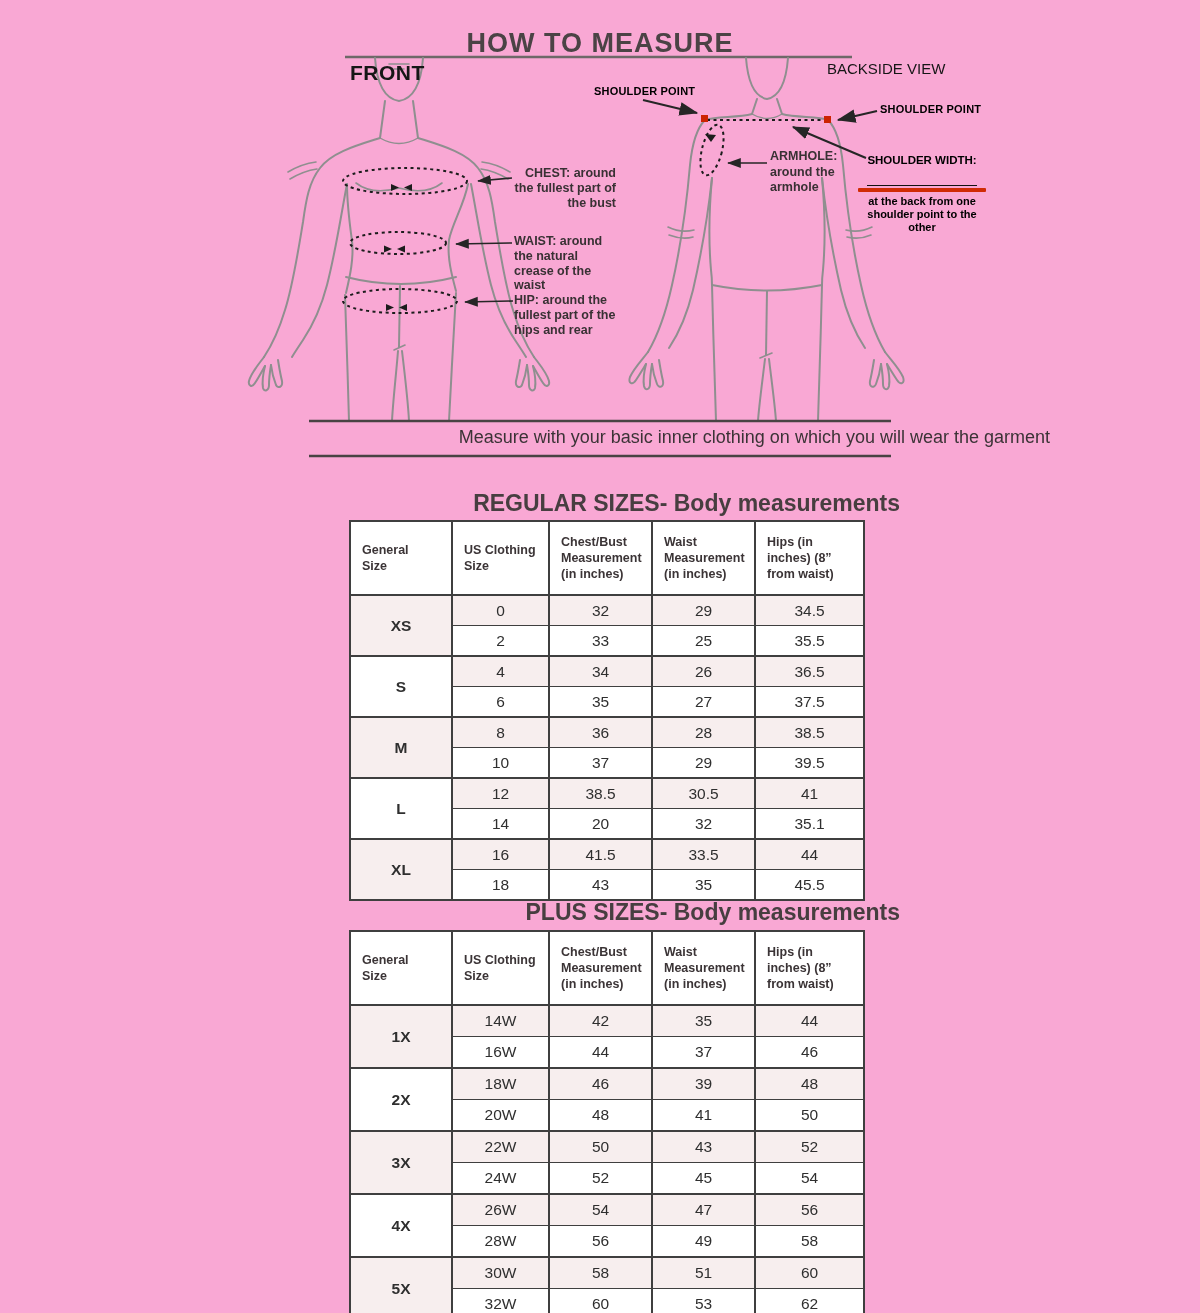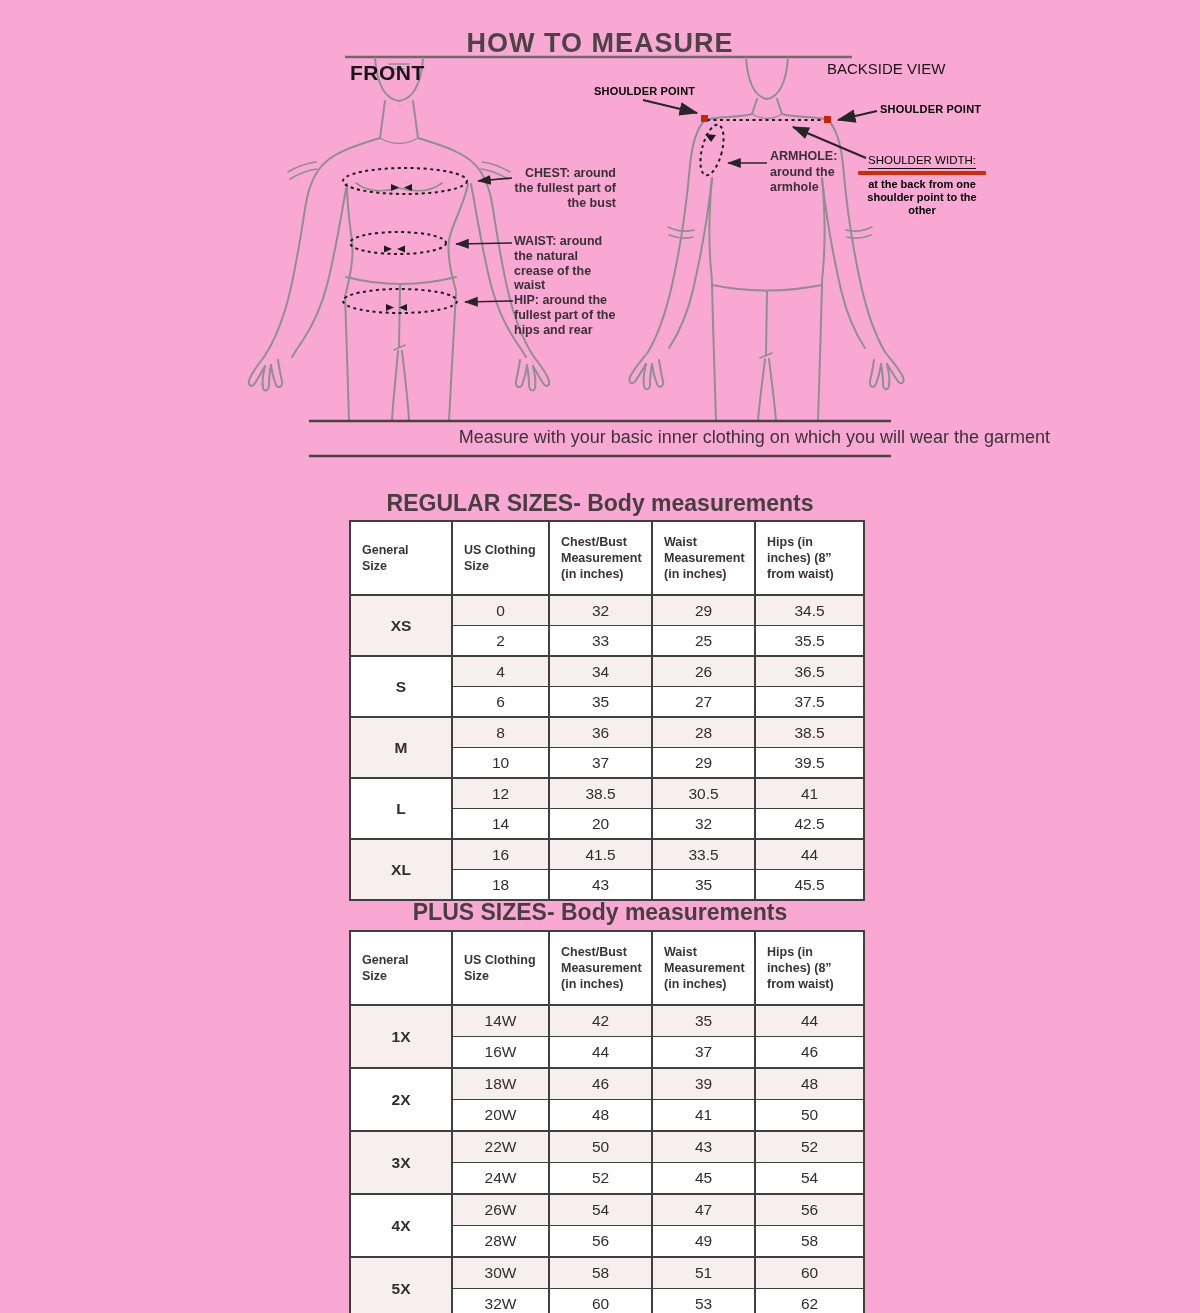--- a/index.html
+++ b/index.html
@@ -15,27 +15,27 @@
   .back-label{left:827px;top:60px;font-size:15px;font-weight:500;color:#161616;}
   .body-note{font-size:12.5px;line-height:1.18;font-weight:600;color:#393134;}
   .chest-note{left:514px;top:166px;width:102px;text-align:right;}
   .waist-note{left:514px;top:234px;width:104px;}
   .hip-note{left:514px;top:293px;width:104px;}
   .bold-note{font-size:11px;font-weight:700;color:#000;letter-spacing:.2px;}
   .sp-left{left:594px;top:85px;}
   .sp-right{left:880px;top:103px;}
   .armhole-note{left:770px;top:149px;width:70px;font-size:12.5px;line-height:1.25;font-weight:600;color:#393134;}
   .sw-block{left:858px;top:150px;width:128px;text-align:center;}
-  .sw-heading{display:inline-block;font-size:11.5px;font-weight:400;color:#000;
-    border-bottom:1.5px solid #111;padding-bottom:2px;}
+  .sw-heading{display:inline-block;font-size:11.5px;font-weight:700;color:#000;
+    border-bottom:1.5px solid #111;padding-bottom:19px;}
   .sw-redline{height:4px;margin-top:2px;border-radius:1px;}
   .sw-note{margin-top:3px;font-size:11px;font-weight:700;color:#000;line-height:1.2;}
   .measure-note{left:150px;top:427px;width:900px;text-align:right;font-size:18px;color:#3b3336;}
   
-  .table-title{width:600px;left:300px;text-align:center;font-size:23px;font-weight:600;color:#473e40;}
+  .table-title{width:600px;left:300px;text-align:right;font-size:23px;font-weight:600;color:#473e40;}
   .reg-title{top:490px;}
   .plus-title{top:899px;}
   table.size-table{position:absolute;left:349px;border-collapse:collapse;table-layout:fixed;
     background:#fff;}
   #regular-table{top:520px;}
   #plus-table{top:930px;}
   .size-table col.c1{width:102px}.size-table col.c2{width:97px}.size-table col.c3{width:100px}
   .size-table col.c4{width:102px}.size-table col.c5{width:104px}
   .size-table th,.size-table td{border:2px solid #3f3f3f;}
   .size-table th{height:64px;text-align:left;vertical-align:middle;padding:4px 6px 4px 11px;
@@ -246,21 +246,21 @@
           <td rowspan="2" class="size-cell">L</td>
           <td class="cell-shaded">12</td>
           <td class="cell-shaded">38.5</td>
           <td class="cell-shaded">30.5</td>
           <td class="cell-shaded">41</td>
         </tr>
         <tr class="row-second">
           <td>14</td>
           <td>20</td>
           <td>32</td>
-          <td>42.5</td>
+          <td>35.1</td>
         </tr>
         <tr class="row-first">
           <td rowspan="2" class="size-cell cell-shaded">XL</td>
           <td class="cell-shaded">16</td>
           <td class="cell-shaded">41.5</td>
           <td class="cell-shaded">33.5</td>
           <td class="cell-shaded">44</td>
         </tr>
         <tr class="row-second">
           <td>18</td>

